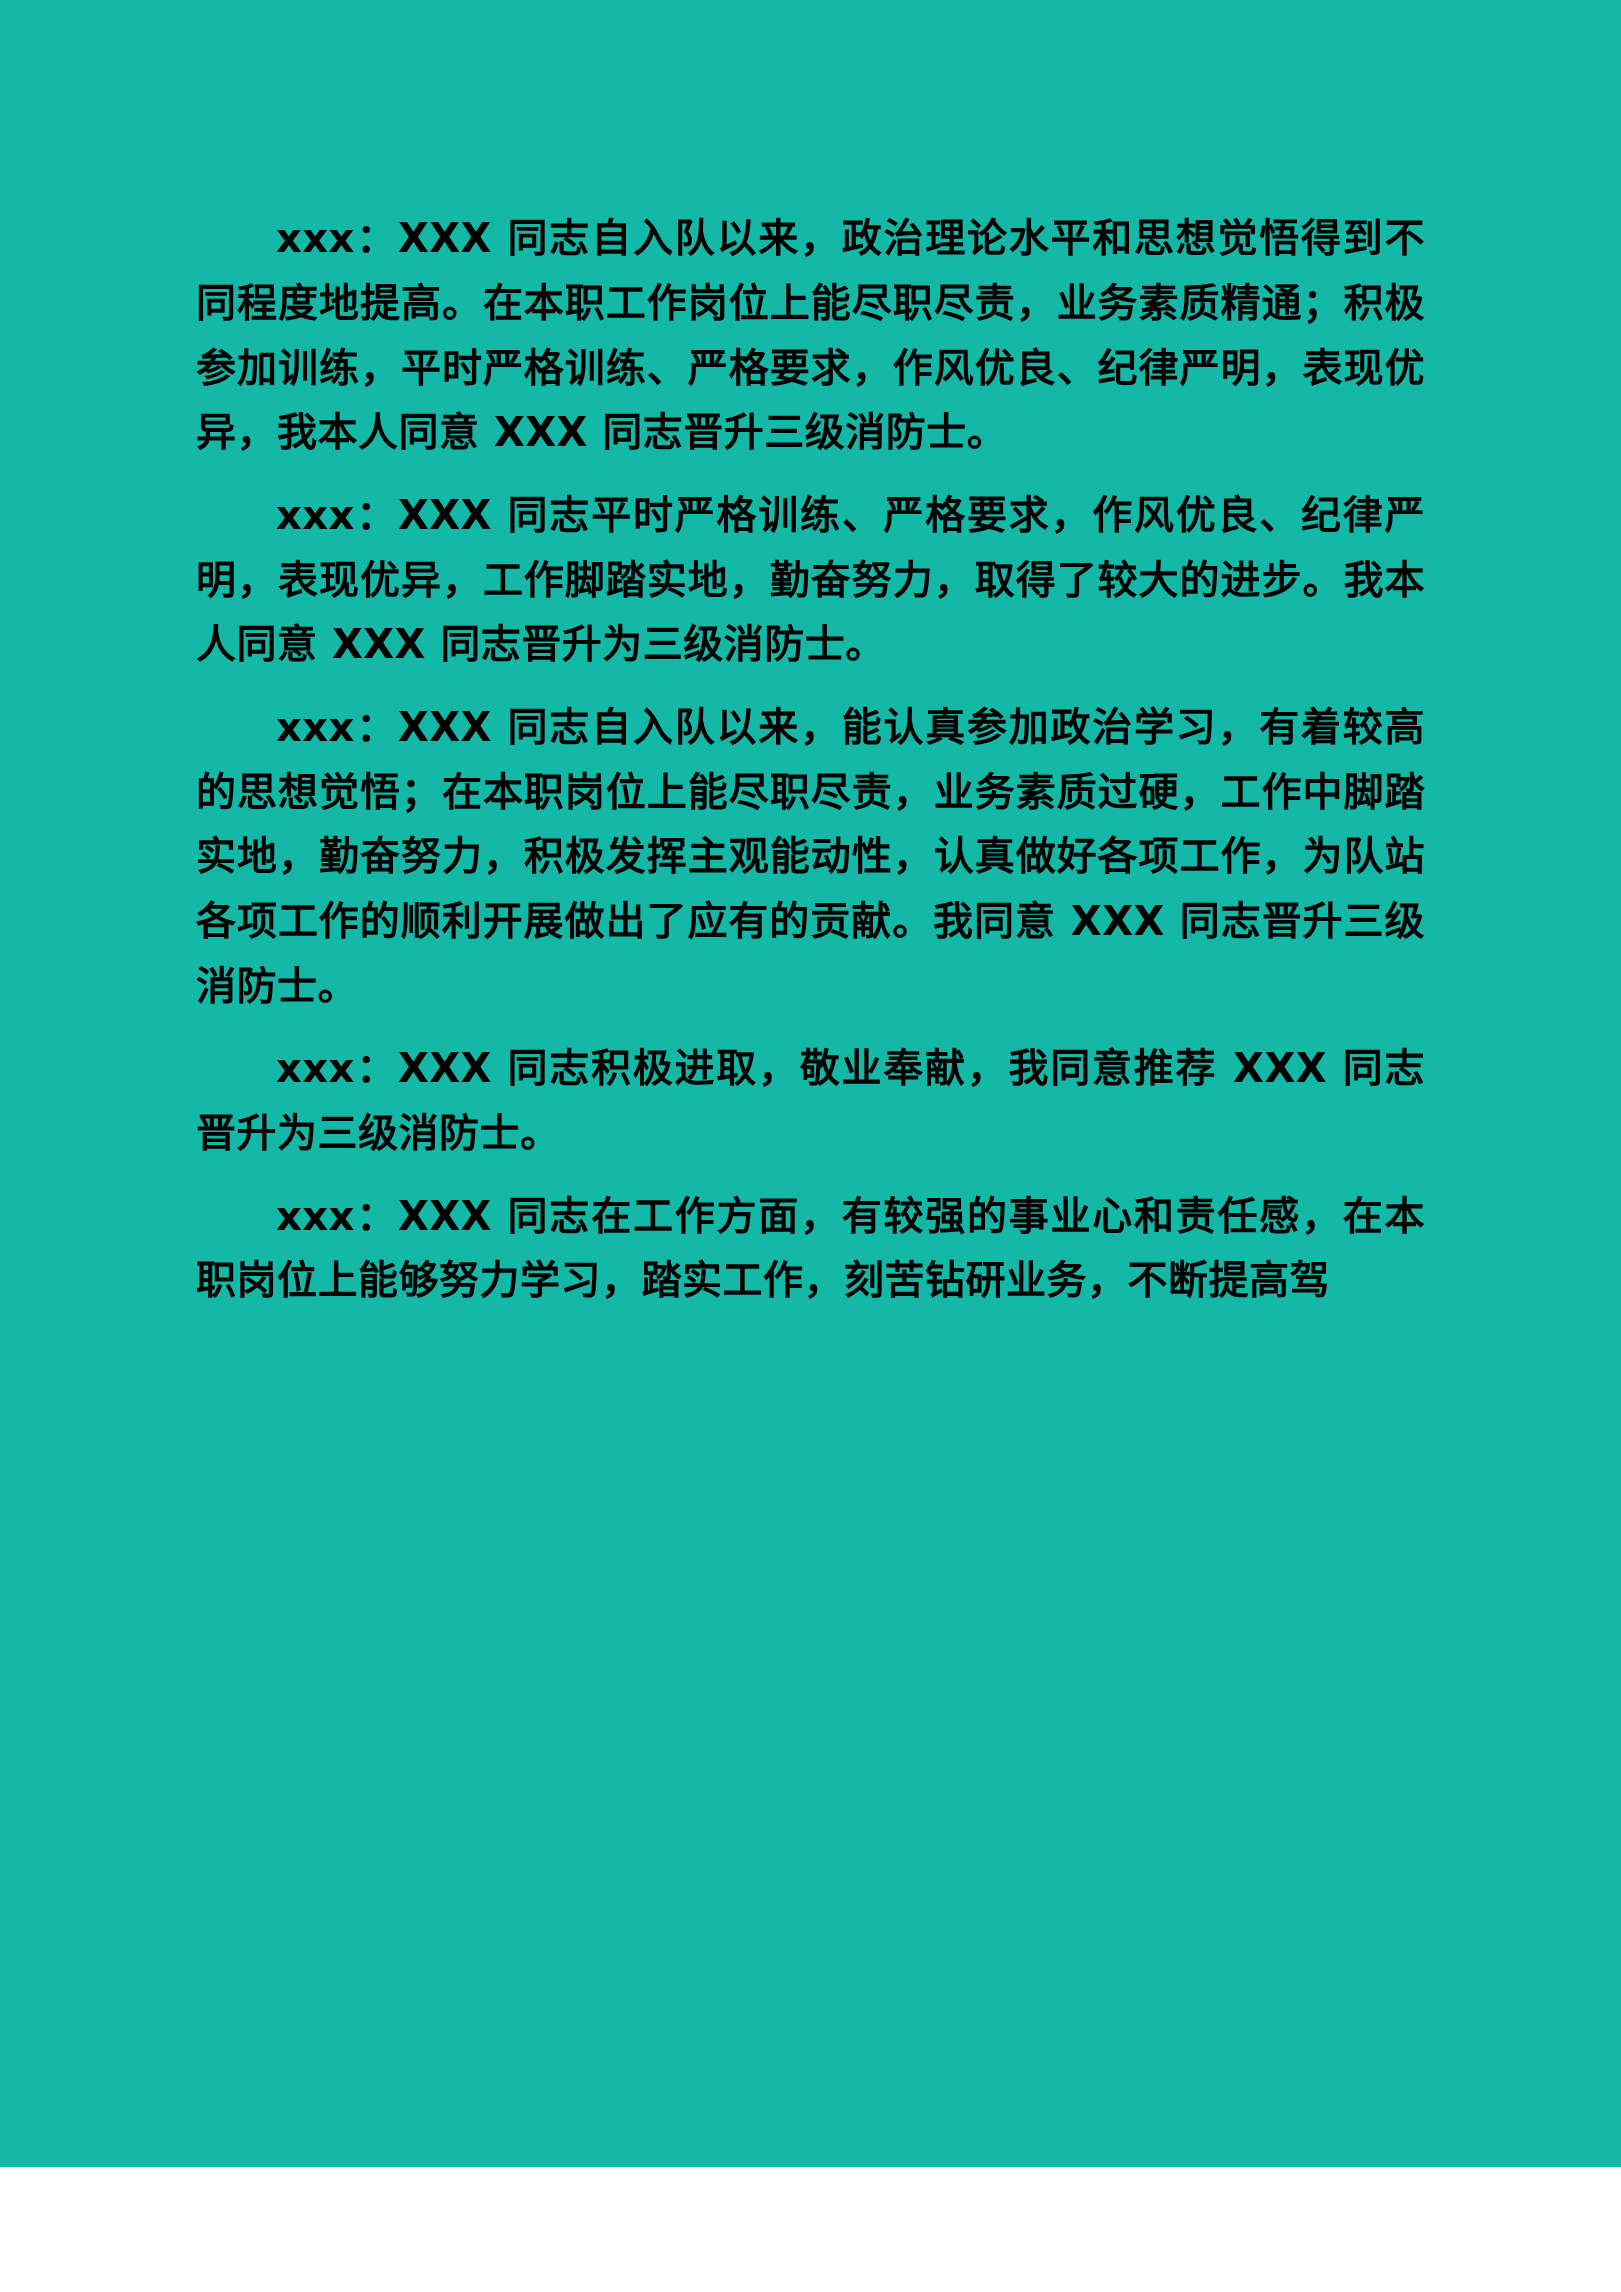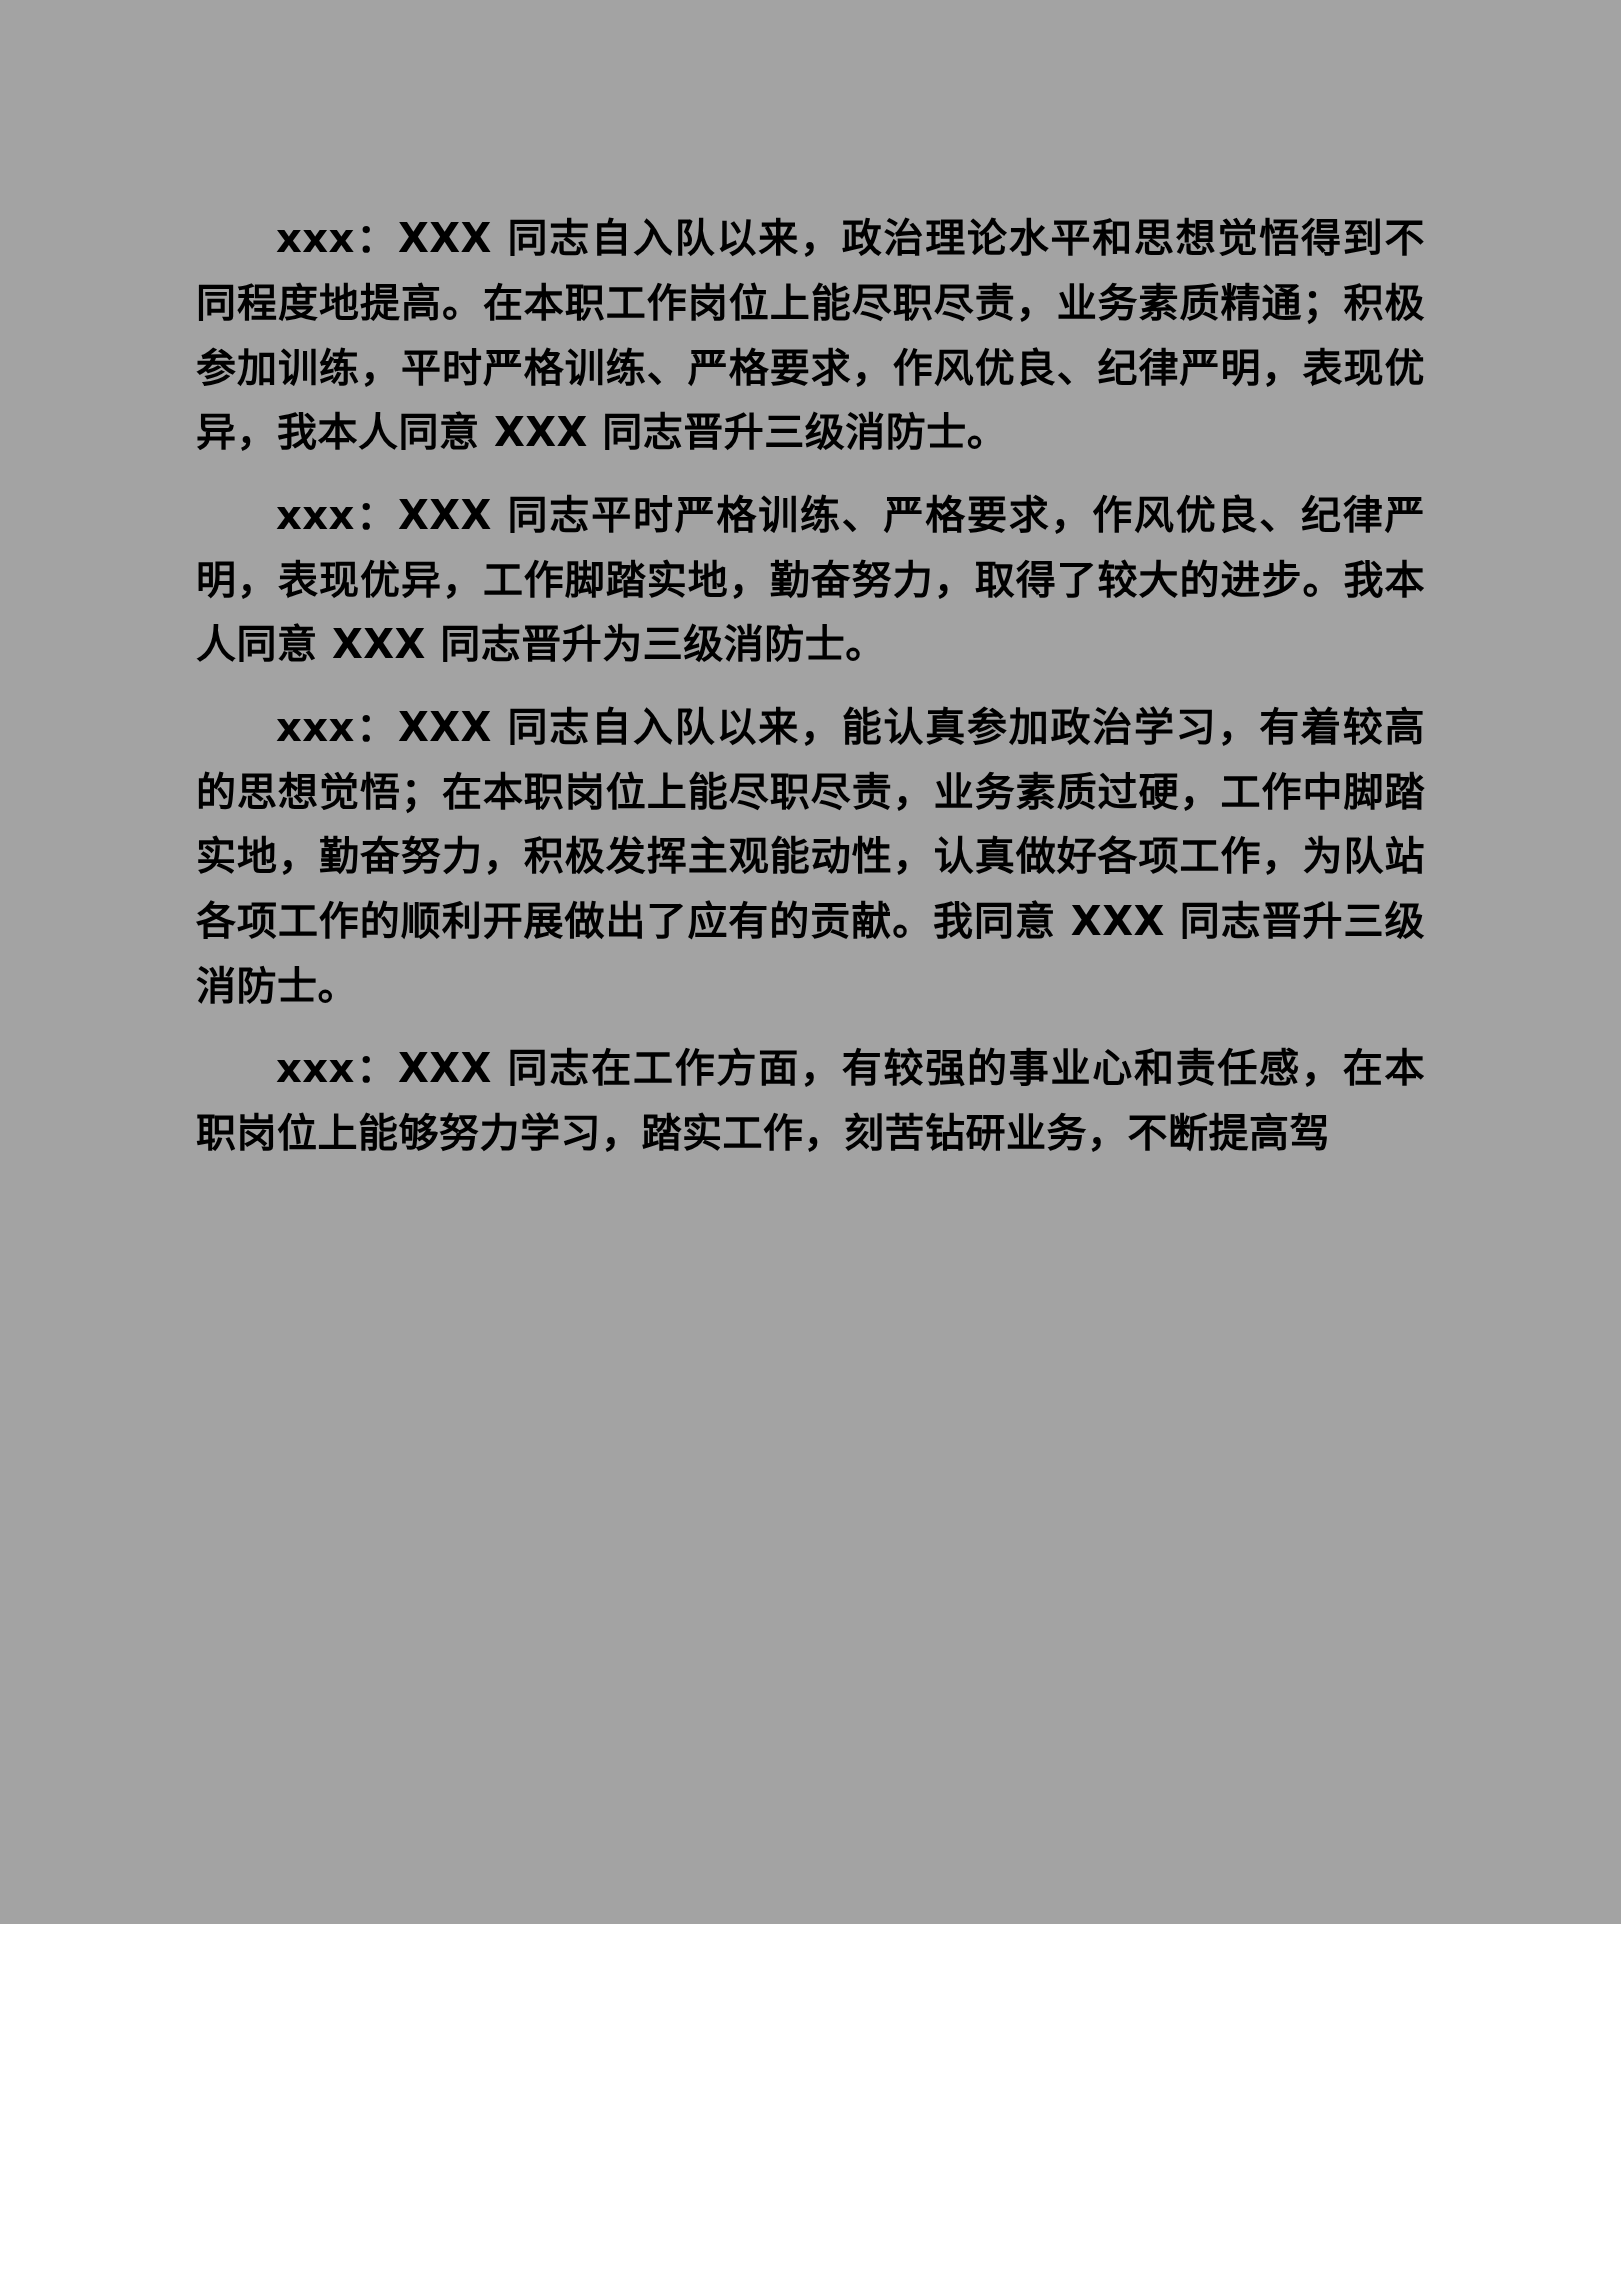--- a/index.html
+++ b/index.html
@@ -10,23 +10,23 @@
   body {
     width: 1621px;
     height: 2293px;
     font-family: "DejaVu Sans", "Liberation Sans", sans-serif;
     color: #000000;
     overflow: hidden;
   }
   .page {
     box-sizing: border-box;
     width: 1621px;
-    height: 1924px;
+    height: 2167px;
     padding: 206px 196px 118px 196px;
-    background: #a3a3a3;
+    background: #14b8a6;
   }
   .doc-body {
     display: block;
   }
   p.para {
     margin: 0 0 17.6px 0;
     font-size: 40px;
     line-height: 1.62;
     text-align: justify;
     text-justify: inter-ideograph;
@@ -40,16 +40,17 @@
   }
 </style>
 </head>
 <body>
 
 <div class="page">
   <div class="doc-body">
     <p class="para">xxx：XXX 同志自入队以来，政治理论水平和思想觉悟得到不同程度地提高。在本职工作岗位上能尽职尽责，业务素质精通；积极参加训练，平时严格训练、严格要求，作风优良、纪律严明，表现优异，我本人同意 XXX 同志晋升三级消防士。</p>
     <p class="para">xxx：XXX 同志平时严格训练、严格要求，作风优良、纪律严明，表现优异，工作脚踏实地，勤奋努力，取得了较大的进步。我本人同意 XXX 同志晋升为三级消防士。</p>
     <p class="para">xxx：XXX 同志自入队以来，能认真参加政治学习，有着较高的思想觉悟；在本职岗位上能尽职尽责，业务素质过硬，工作中脚踏实地，勤奋努力，积极发挥主观能动性，认真做好各项工作，为队站各项工作的顺利开展做出了应有的贡献。我同意 XXX 同志晋升三级消防士。</p>
+    <p class="para">xxx：XXX 同志积极进取，敬业奉献，我同意推荐 XXX 同志晋升为三级消防士。</p>
     <p class="para">xxx：XXX 同志在工作方面，有较强的事业心和责任感，在本职岗位上能够努力学习，踏实工作，刻苦钻研业务，不断提高驾</p>
   </div>
 </div>
 
 
 </body></html>

